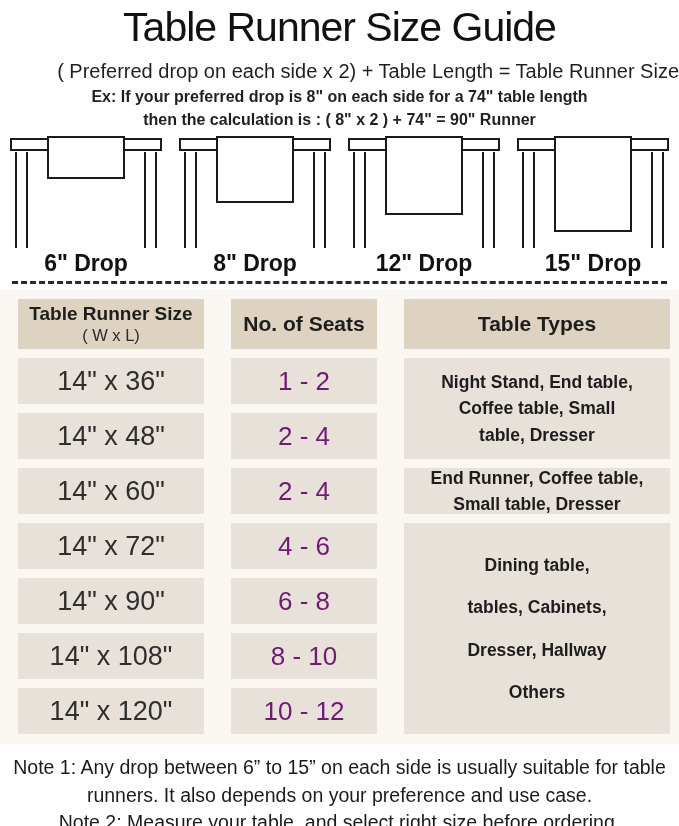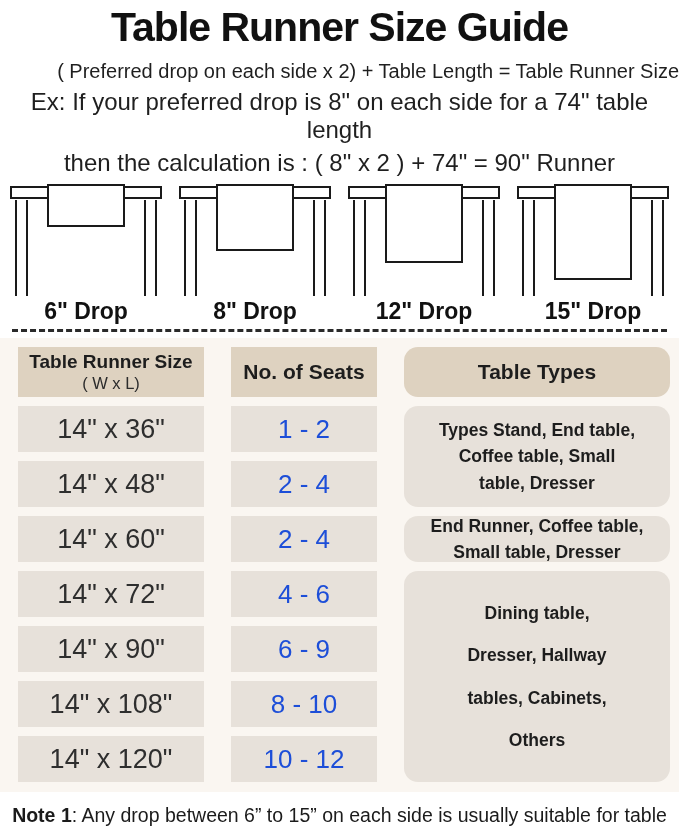--- a/index.html
+++ b/index.html
@@ -3,24 +3,24 @@
 <meta charset="utf-8">
 <style>
   html,body{margin:0;padding:0;}
   body{
     width:679px;height:826px;background:#ffffff;overflow:hidden;
     font-family:"Liberation Sans","DejaVu Sans",sans-serif;color:#1b1b1b;
   }
   .page{width:679px;height:826px;position:relative;}
 
   
-  .title{margin:4px 0 0;text-align:center;font-size:41px;font-weight:700;
+  .title{margin:4px 0 0;text-align:center;font-size:41px;font-weight:400;
     letter-spacing:-1px;color:#111;}
   .formula{margin:9px 0 0;text-align:right;font-size:20px;color:#1f1f1f;}
-  .exline{margin:5px 0 0;text-align:center;font-size:24px;color:#1f1f1f;}
+  .exline{margin:5px 0 0;text-align:center;font-size:16px;color:#1f1f1f;font-weight:bold;}
 
   
   .figs{display:flex;justify-content:space-between;padding:0 10px;margin-top:9px;height:110px;}
   .fig{position:relative;width:152px;height:110px;}
   .tabletop{position:absolute;top:0;left:0;right:0;height:9px;
     border:2.5px solid #1a1a1a;background:#fff;}
   .leg{position:absolute;top:14px;bottom:0;width:9px;
     border-left:2.5px solid #1a1a1a;border-right:2.5px solid #1a1a1a;}
   .leg-l{left:5px;}
   .leg-r{right:5px;}
@@ -41,34 +41,34 @@
   .grid{display:grid;grid-template-columns:186px 146px 266px;column-gap:27px;
     row-gap:9px;grid-template-rows:50px repeat(7,46px);padding-left:18px;}
   .cell{background:#e7e1da;display:flex;align-items:center;justify-content:center;
     flex-direction:column;text-align:center;}
   .hcell{background:#ded2c0;}
   .h1line{font-size:19px;font-weight:700;color:#1d1d1d;}
   .h2line{font-size:16.5px;color:#2c2c2c;margin-top:1px;}
   .htext{font-size:21px;font-weight:700;color:#1d1d1d;}
   .c1{grid-column:1;}
   .c2{grid-column:2;text-align:right;}
-  .c3{grid-column:3;border-radius:14px;}
+  .c3{grid-column:3;}
   .size-text{font-size:27px;color:#2e2e2e;}
-  .seat-text{font-size:26px;color:#1d4ed8;}
+  .seat-text{font-size:26px;color:#701a75;}
   .type-text{font-weight:700;font-size:17.5px;line-height:1.5;color:#1d1d1d;}
   .type-text span{display:block;}
   .span2{grid-row:2 / span 2;}
   .rowone{grid-row:4;}
   .span4{grid-row:5 / span 4;gap:16px;}
 
   
   .notes{margin-top:10px;padding:0 6px;text-align:center;font-size:19.5px;
     line-height:1.42;color:#1b1b1b;}
   .notes p{margin:0;}
-  .note-label{font-weight:700;}
+  .note-label{font-weight:400;}
 </style>
 </head>
 <body>
 
 <div class="page">
 
   <h1 class="title">Table Runner Size Guide</h1>
   <p class="formula">( Preferred drop on each side x 2) + Table Length = Table Runner Size</p>
   <p class="exline">Ex: If your preferred drop is 8" on each side for a 74" table length</p>
   <p class="exline">then the calculation is : ( 8" x 2 ) + 74" = 90" Runner</p>
@@ -148,50 +148,50 @@
           <span class="size-text">14" x 72"</span>
         </div>
       <div class="cell c2">
           <span class="seat-text">4 - 6</span>
         </div>
 
       <div class="cell c1">
           <span class="size-text">14" x 90"</span>
         </div>
       <div class="cell c2">
-          <span class="seat-text">6 - 9</span>
+          <span class="seat-text">6 - 8</span>
         </div>
 
       <div class="cell c1">
           <span class="size-text">14" x 108"</span>
         </div>
       <div class="cell c2">
           <span class="seat-text">8 - 10</span>
         </div>
 
       <div class="cell c1">
           <span class="size-text">14" x 120"</span>
         </div>
       <div class="cell c2">
           <span class="seat-text">10 - 12</span>
         </div>
 
       <div class="cell c3 span2 type-text">
-        <span>Types Stand, End table,</span>
+        <span>Night Stand, End table,</span>
         <span>Coffee table, Small</span>
         <span>table, Dresser</span>
       </div>
       <div class="cell c3 rowone type-text">
         <span>End Runner, Coffee table,</span>
         <span>Small table, Dresser</span>
       </div>
       <div class="cell c3 span4 type-text">
         <span>Dining table,</span>
+        <span>tables, Cabinets,</span>
         <span>Dresser, Hallway</span>
-        <span>tables, Cabinets,</span>
         <span>Others</span>
       </div>
 
     </div>
   </div>
 
   <div class="notes">
     <p><span class="note-label">Note 1</span><span>: Any drop between 6” to 15” on each side is usually suitable for table runners. It also depends on your preference and use case.</span></p>
     <p><span class="note-label">Note 2</span><span>: Measure your table, and select right size before ordering.</span></p>
   </div>

